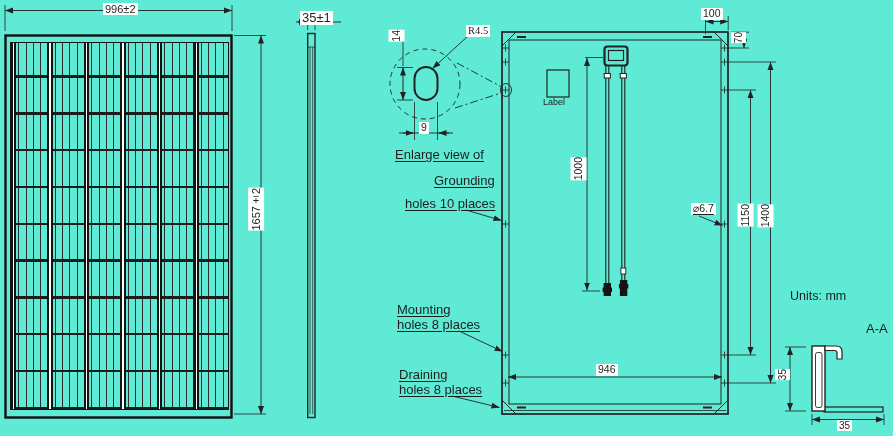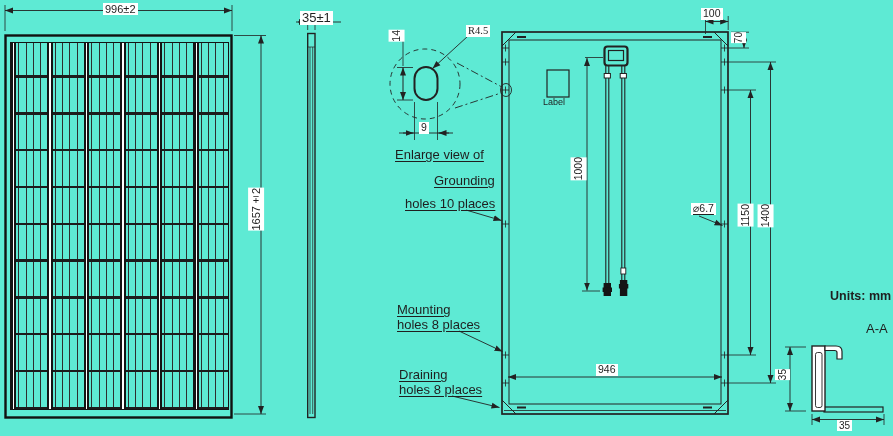--- a/index.html
+++ b/index.html
@@ -186,18 +186,18 @@
 
   <span class="txt" style="left:543px;top:98px;width:30px;text-align:left;font-size:9px;">Label</span>
   <span class="txt dim vtext" style="left:571px;top:157px;">1000</span>
   <span class="txt dim" style="left:701px;top:8px;">100</span>
   <span class="txt dim vtext" style="left:731px;top:32px;font-size:10px;">70</span>
   <span class="txt dim u" style="left:691px;top:203px;">⌀6.7</span>
   <span class="txt dim vtext" style="left:738px;top:204px;">1150</span>
   <span class="txt dim vtext" style="left:758px;top:204px;">1400</span>
   <span class="txt dim" style="left:596px;top:364px;">946</span>
 
-  <span class="txt" style="left:830px;top:290px;font-size:12.5px;font-weight:bold;">Units: mm</span>
+  <span class="txt" style="left:790px;top:290px;font-size:12.5px;">Units: mm</span>
   <span class="txt" style="left:866px;top:322px;font-size:13px;">A-A</span>
   <span class="txt dim vtext" style="left:775px;top:369px;font-size:10px;">35</span>
   <span class="txt dim" style="left:837px;top:420px;font-size:10px;">35</span>
 
 </div>
 
 </body></html>

